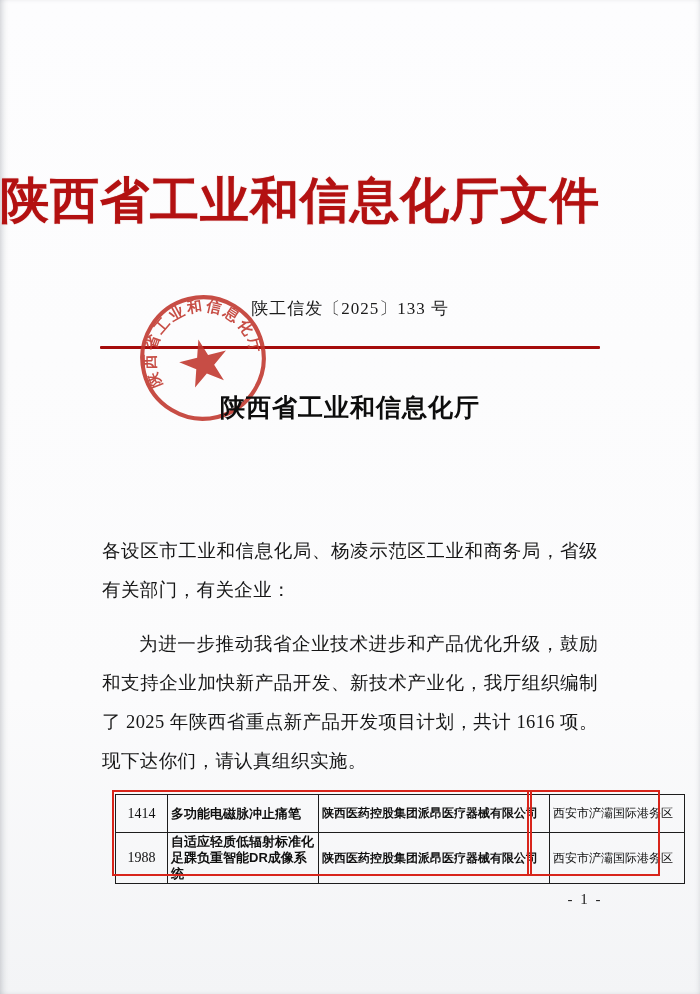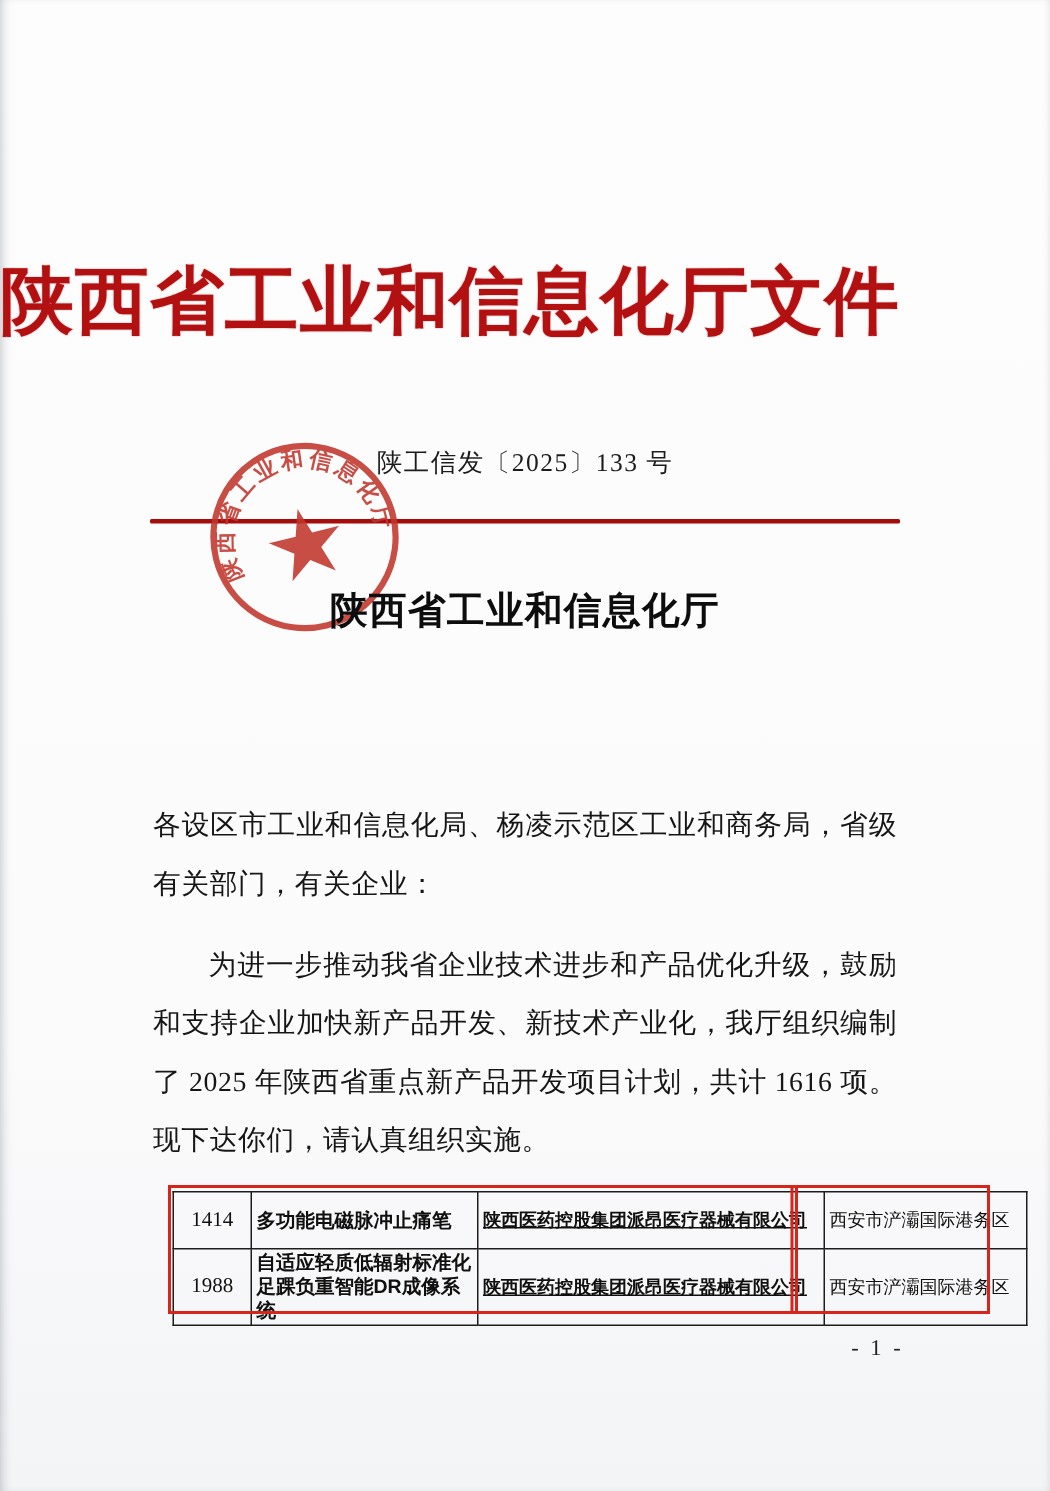--- a/index.html
+++ b/index.html
@@ -67,21 +67,21 @@
     color:#101010;
   }
   table.projects td{
     border:1.5px solid #1d1d1d;
     padding:1px 3px;
     overflow:hidden;
     vertical-align:middle;
   }
   td.c-no{width:45px;text-align:center;font-family:"Liberation Serif", serif;font-size:14px;}
   td.c-prod{width:144px;font-size:13px;font-weight:700;line-height:16px;}
-  td.c-comp{width:224px;font-size:12px;font-weight:700;white-space:nowrap;text-decoration:underline;}
+  td.c-comp{width:224px;font-size:12px;font-weight:700;white-space:nowrap;}
   td.c-dist{width:128px;font-size:12px;font-weight:400;white-space:nowrap;}
   tr.r1{height:38px;} tr.r2{height:41px;}
   .red-box{position:absolute;border:2.5px solid #d8251b;pointer-events:none;box-sizing:border-box;}
   .red-box.a{left:-3px;top:-4px;width:420px;height:86px;}
   .red-box.b{left:412px;top:-4px;width:133px;height:86px;}
   .page-number{
     position:absolute;left:540px;top:891px;width:90px;
     text-align:center;font-size:15px;color:#222;letter-spacing:2px;
   }
 </style>

